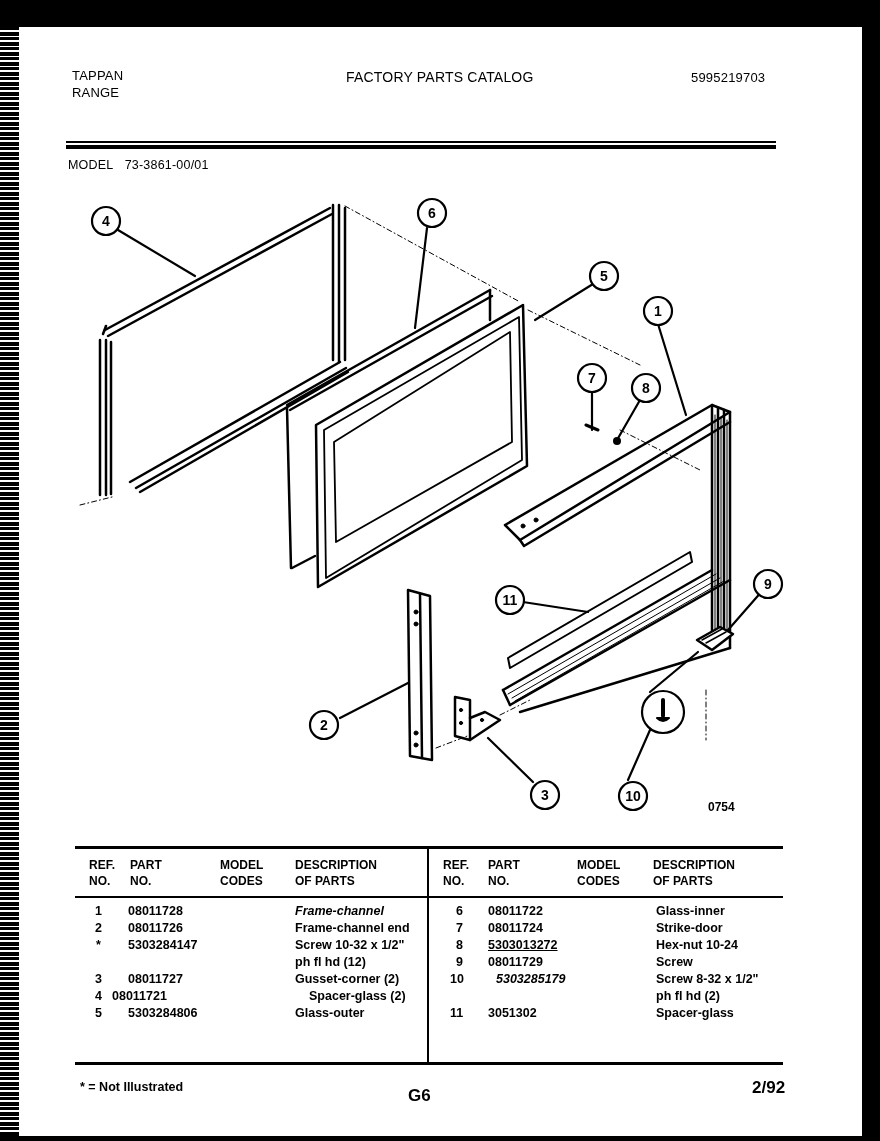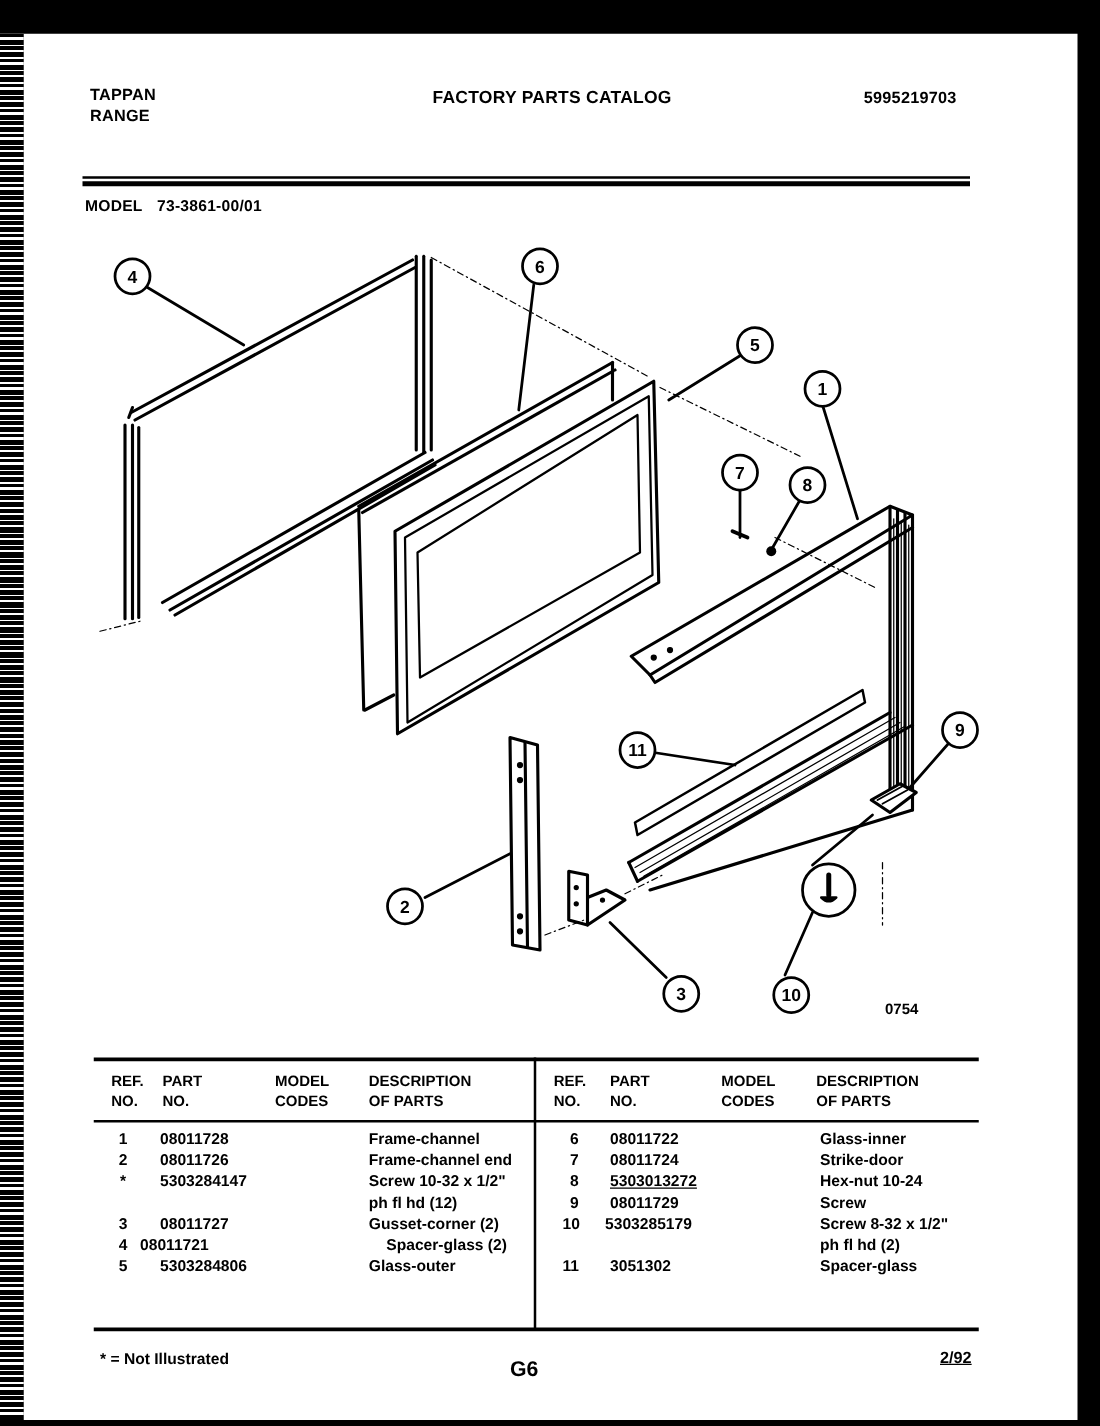--- a/index.html
+++ b/index.html
@@ -9,21 +9,21 @@
     }
     .page {
       position: absolute; left: 19px; top: 27px; width: 843px; height: 1109px;
       background: #fff;
     }
     .scan-strip {
       position: absolute; left: 0; top: 27px; width: 19px; height: 1109px;
       background: repeating-linear-gradient(180deg, #000 0 3px, #fff 3px 5px, #000 5px 9px, #fff 9px 10px);
     }
     .abs { position: absolute; }
-    .hdr { font-weight: bold; font-size: 13px; letter-spacing: 0.2px; line-height: 17px; }
+    .hdr { font-weight: normal; font-size: 13px; letter-spacing: 0.2px; line-height: 17px; }
     .rule-thick { position: absolute; background: #000; }
     .diagram { position: absolute; left: 0; top: 0; }
     .tbl-head { font-weight: bold; font-size: 12px; line-height: 16px; }
     .tbl-cell { font-weight: bold; font-size: 12.5px; line-height: 17px; white-space: nowrap; }
     .footer { font-weight: bold; }
   </style>
 </head>
 <body>
 
 <div class="scan-strip"></div>
@@ -222,21 +222,21 @@
 </div>
 <div class="abs tbl-head" style="left:653px;top:857px;">
   <div>DESCRIPTION</div>
     <div>OF PARTS</div>
 </div>
 
 <div class="abs" style="left:90px;top:903px;">
   <div class="tbl-cell" style="position:relative;height:17px;">
     <span class="abs" style="left:5px;">1</span>
     <span class="abs" style="left:38px;">08011728</span>
-    <span class="abs" style="left:205px;">Frame-channel</span>
+    <span class="abs" style="left:205px;font-style:italic;">Frame-channel</span>
   </div>
   <div class="tbl-cell" style="position:relative;height:17px;">
     <span class="abs" style="left:5px;">2</span>
     <span class="abs" style="left:38px;">08011726</span>
     <span class="abs" style="left:205px;">Frame-channel end</span>
   </div>
   <div class="tbl-cell" style="position:relative;height:17px;">
     <span class="abs" style="left:6px;">*</span>
     <span class="abs" style="left:38px;">5303284147</span>
     <span class="abs" style="left:205px;">Screw 10-32 x 1/2"</span>
@@ -277,28 +277,28 @@
     <span class="abs" style="left:40px;text-decoration:underline;">5303013272</span>
     <span class="abs" style="left:208px;">Hex-nut 10-24</span>
   </div>
   <div class="tbl-cell" style="position:relative;height:17px;">
     <span class="abs" style="left:8px;">9</span>
     <span class="abs" style="left:40px;">08011729</span>
     <span class="abs" style="left:208px;">Screw</span>
   </div>
   <div class="tbl-cell" style="position:relative;height:17px;">
     <span class="abs" style="left:2px;">10</span>
-    <span class="abs" style="left:36px;">5303285179</span>
+    <span class="abs" style="left:48px;font-style:italic;">5303285179</span>
     <span class="abs" style="left:208px;">Screw 8-32 x 1/2"</span>
   </div>
   <div class="tbl-cell" style="position:relative;height:17px;">
     <span class="abs" style="left:208px;">ph fl hd (2)</span>
   </div>
   <div class="tbl-cell" style="position:relative;height:17px;">
     <span class="abs" style="left:2px;">11</span>
     <span class="abs" style="left:40px;">3051302</span>
     <span class="abs" style="left:208px;">Spacer-glass</span>
   </div>
 </div>
 
 <div class="abs footer" style="left:80px;top:1080px;font-size:12.5px;">* = Not Illustrated</div>
 <div class="abs footer" style="left:408px;top:1086px;font-size:17px;">G6</div>
-<div class="abs footer" style="left:752px;top:1078px;font-size:13px;text-decoration:underline;">2/92</div>
+<div class="abs footer" style="left:752px;top:1078px;font-size:17px;">2/92</div>
 
 </body></html>

